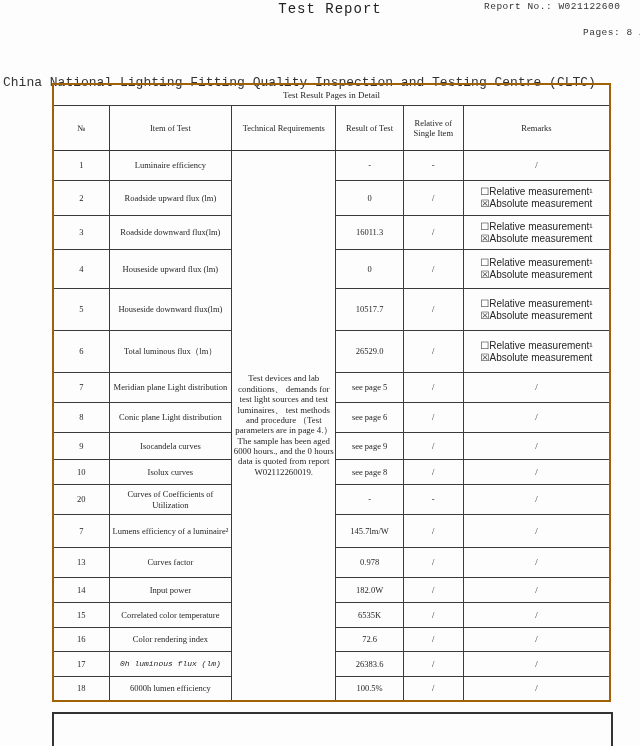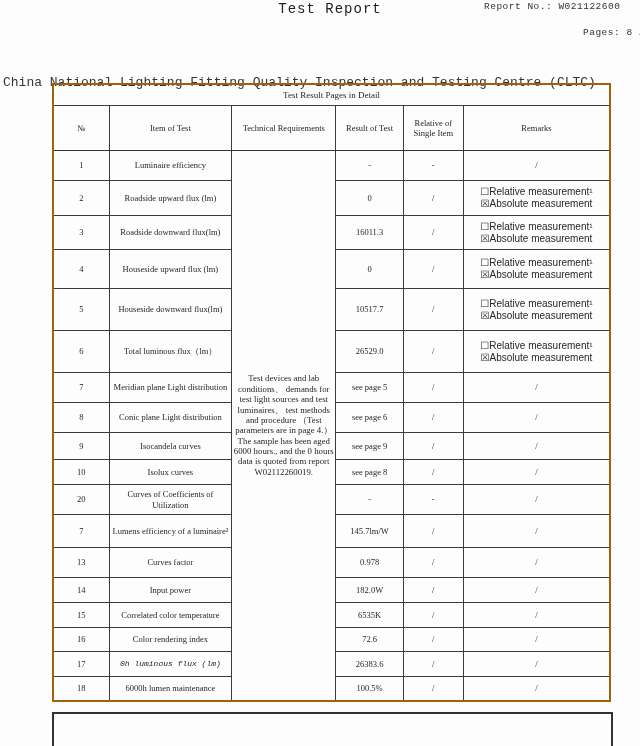--- a/index.html
+++ b/index.html
@@ -228,21 +228,21 @@
     </tr>
     <tr style="height:25px">
       <td>17</td>
       <td class="item-mono">0h luminous flux (lm)</td>
       <td>26383.6</td>
       <td>/</td>
       <td>/</td>
     </tr>
     <tr style="height:24px">
       <td>18</td>
-      <td>6000h lumen maintenance</td>
+      <td>6000h lumen efficiency</td>
       <td>100.5%</td>
       <td>/</td>
       <td>/</td>
     </tr>
   </tbody>
 </table>
 
 <div class="footer-remarks">
   <div>Remark 1：Luminaire light output per 1000lm of lamp flux.</div>
   

